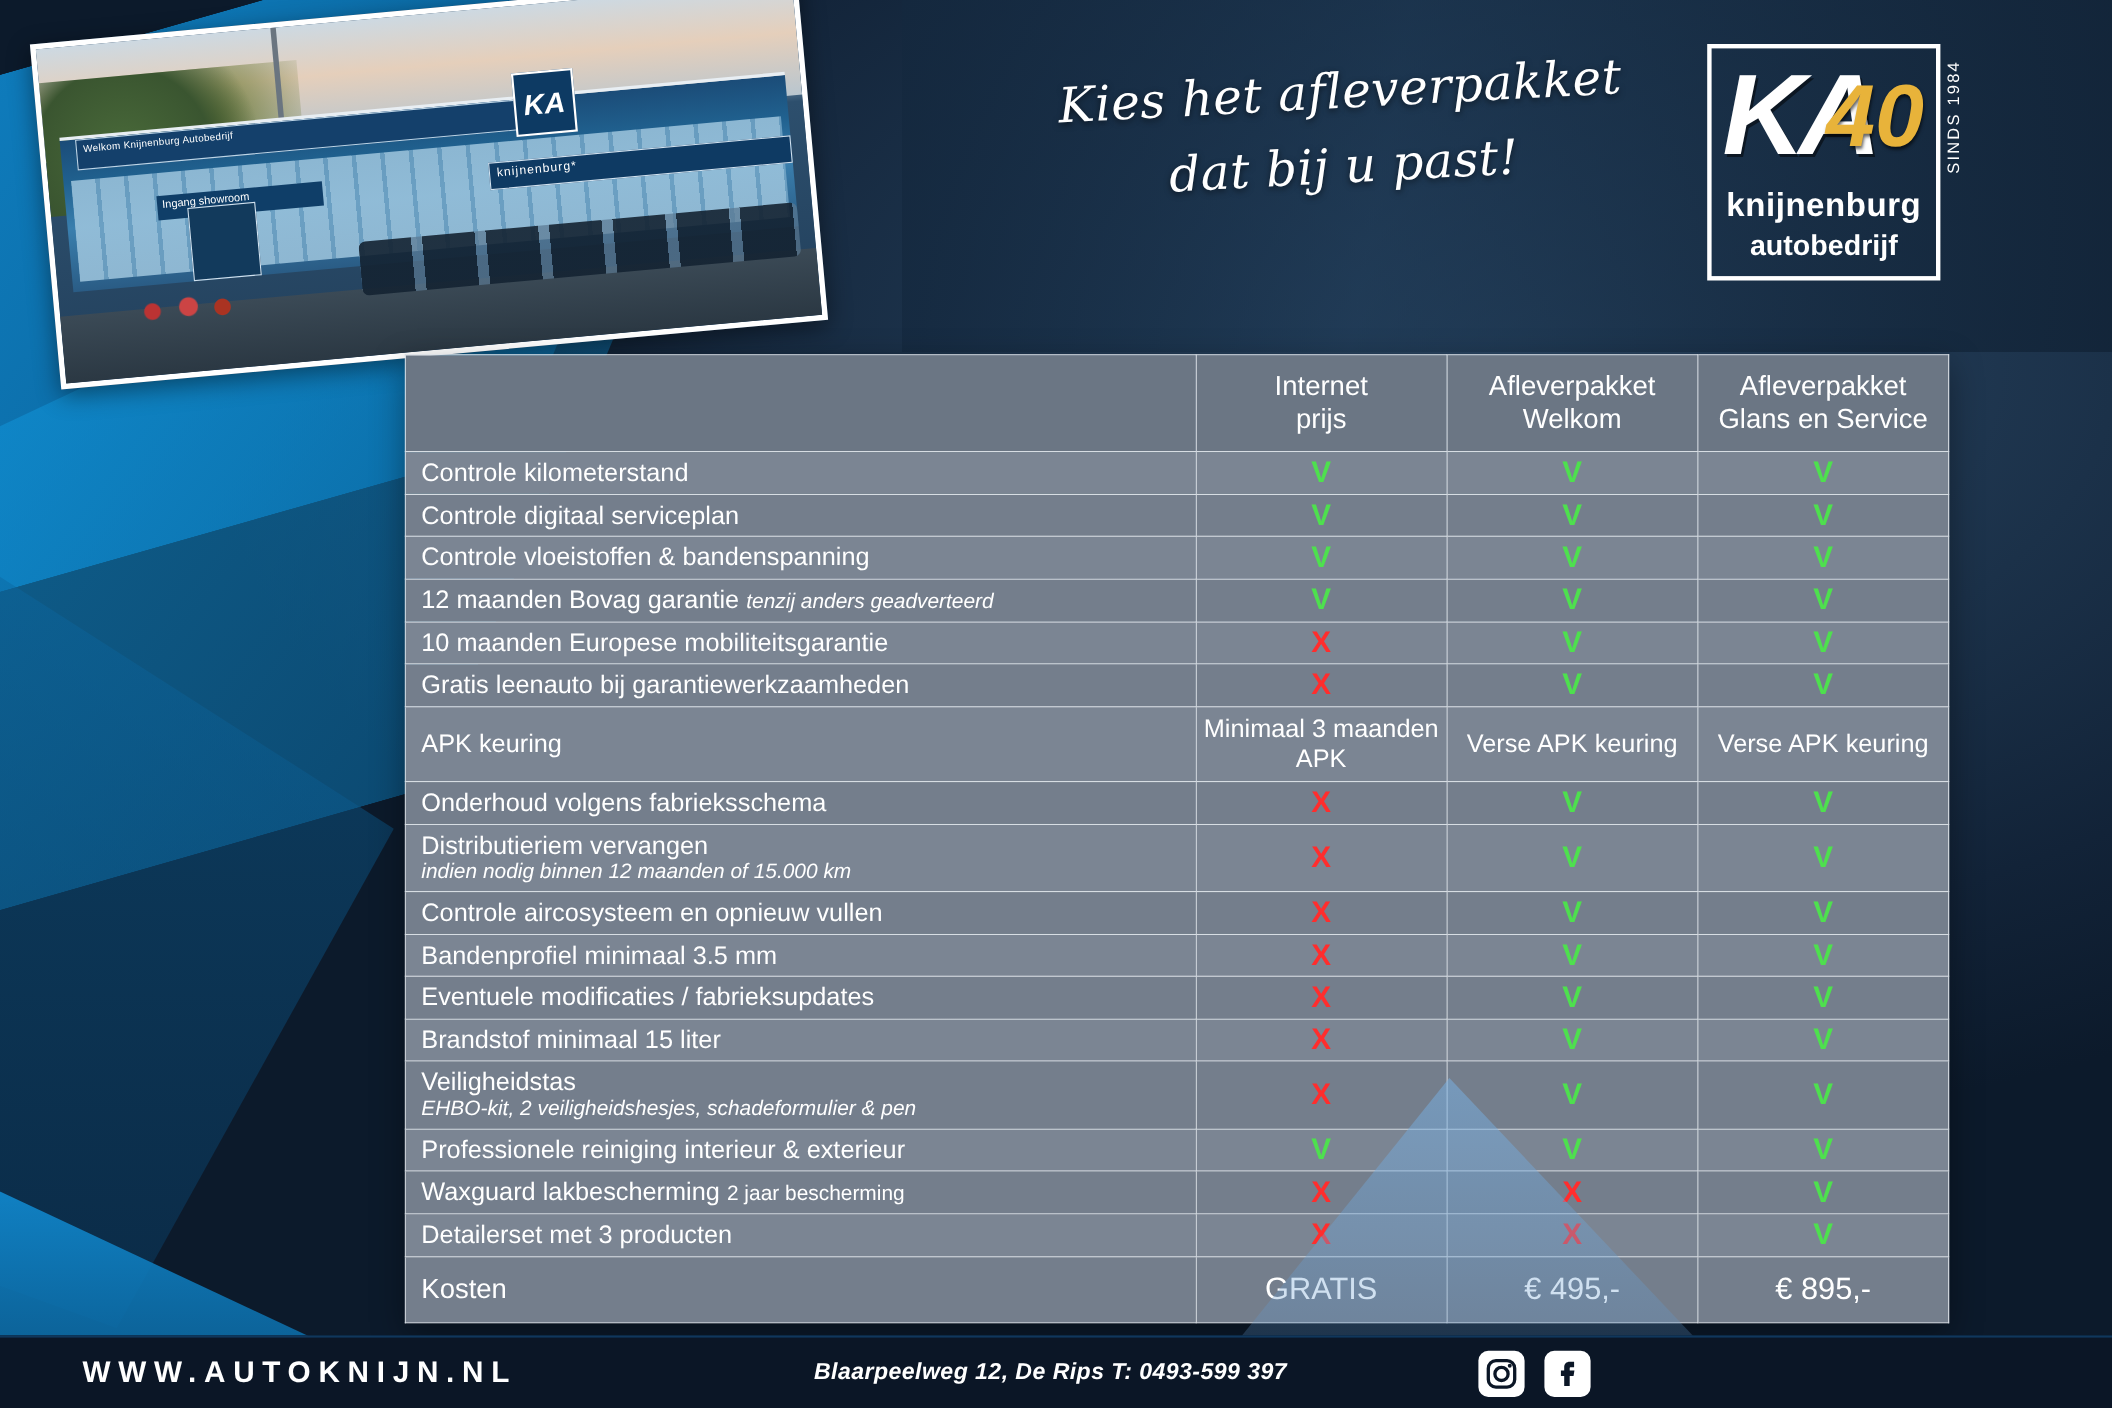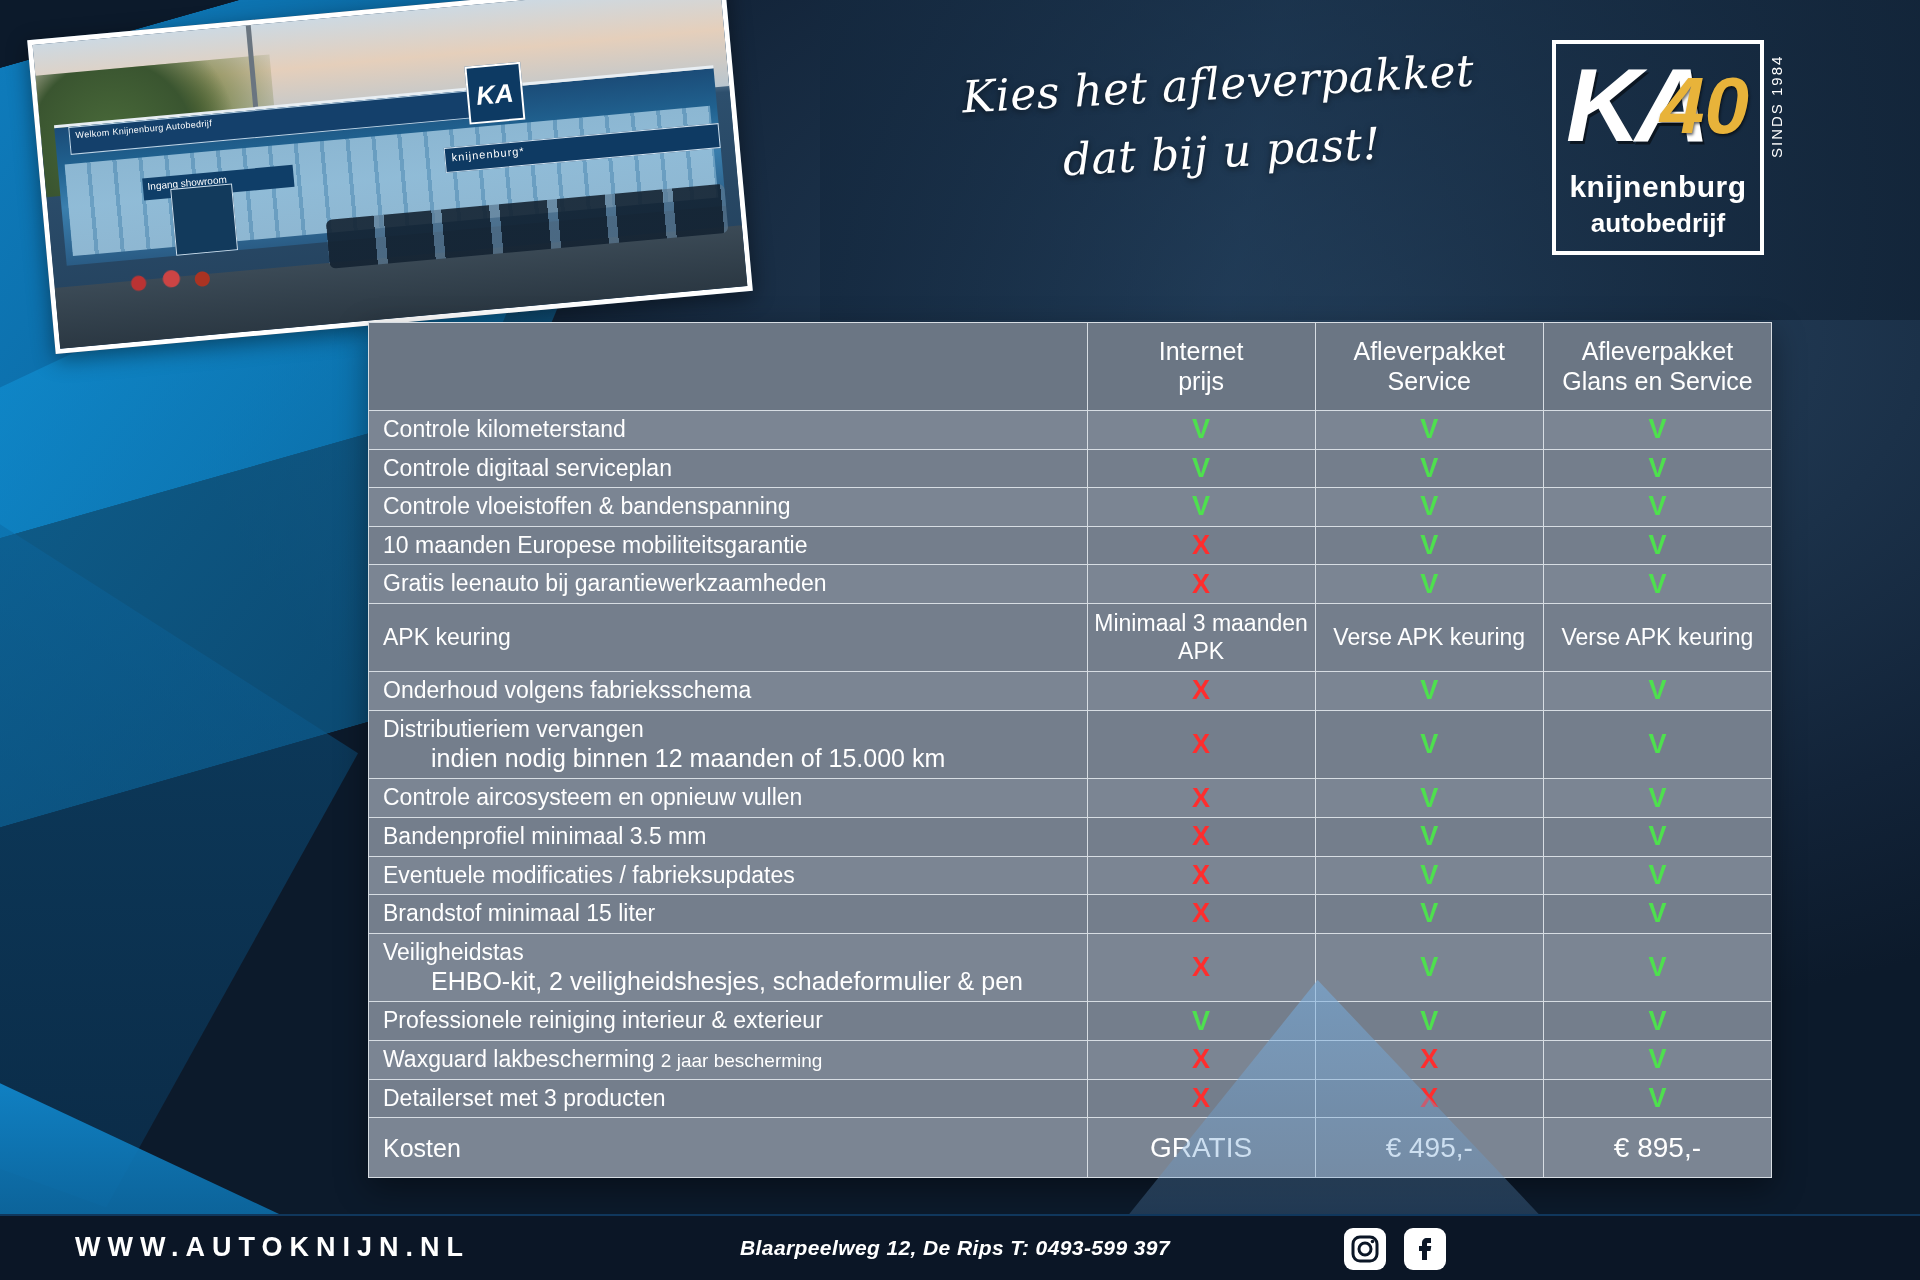--- a/index.html
+++ b/index.html
@@ -159,21 +159,21 @@
     padding:6px 8px;
   }
   thead th.blank { background:#6b7684; }
   tbody td { background:#7b8593; color:#ffffff; }
   tbody tr:nth-child(even) td { background:#747e8c; }
   td.feat {
     padding:5px 14px; font-size:23px; line-height:1.2; text-align:left;
     background:#7b8593;
   }
   tbody tr:nth-child(even) td.feat { background:#747e8c; }
-  td.feat .sub { font-size:25px; display:block;margin-left:48px; }
+  td.feat .sub { font-style:italic; font-size:19px; display:block; }
   td.feat .inl { font-style:italic; font-size:19px; }
   td.feat .inl2 { font-size:19px; }
   td.mark { text-align:center; font-size:26px; font-weight:bold; }
   .yes { color:#4ee04e; font-weight:bold; font-size:27px; }
   .no  { color:#ff2d2d; font-weight:bold; font-size:27px; }
   td.txt { text-align:center; font-size:23px; line-height:1.2; padding:6px 6px; }
   tr.cost td { font-size:28px; text-align:center; height:60px; }
   tr.cost td.feat { text-align:left; font-size:25px; }
 
   
@@ -256,21 +256,21 @@
       </colgroup>
       <thead>
         <tr>
           <th class="blank"></th>
           <th>
             <div>Internet</div>
             <div>prijs</div>
           </th>
           <th>
             <div>Afleverpakket</div>
-            <div>Service</div>
+            <div>Welkom</div>
           </th>
           <th>
             <div>Afleverpakket</div>
             <div>Glans en Service</div>
           </th>
         </tr>
       </thead>
       <tbody id="tbody">
           <tr>
             <td class="feat">Controle kilometerstand </td>
@@ -279,20 +279,26 @@
             <td class="mark"><span class="yes">V</span></td>
           </tr>
           <tr>
             <td class="feat">Controle digitaal serviceplan </td>
             <td class="mark"><span class="yes">V</span></td>
             <td class="mark"><span class="yes">V</span></td>
             <td class="mark"><span class="yes">V</span></td>
           </tr>
           <tr>
             <td class="feat">Controle vloeistoffen &amp; bandenspanning </td>
+            <td class="mark"><span class="yes">V</span></td>
+            <td class="mark"><span class="yes">V</span></td>
+            <td class="mark"><span class="yes">V</span></td>
+          </tr>
+          <tr>
+            <td class="feat">12 maanden Bovag garantie <span class="inl">tenzij anders geadverteerd</span></td>
             <td class="mark"><span class="yes">V</span></td>
             <td class="mark"><span class="yes">V</span></td>
             <td class="mark"><span class="yes">V</span></td>
           </tr>
           <tr>
             <td class="feat">10 maanden Europese mobiliteitsgarantie </td>
             <td class="mark"><span class="no">X</span></td>
             <td class="mark"><span class="yes">V</span></td>
             <td class="mark"><span class="yes">V</span></td>
           </tr>

